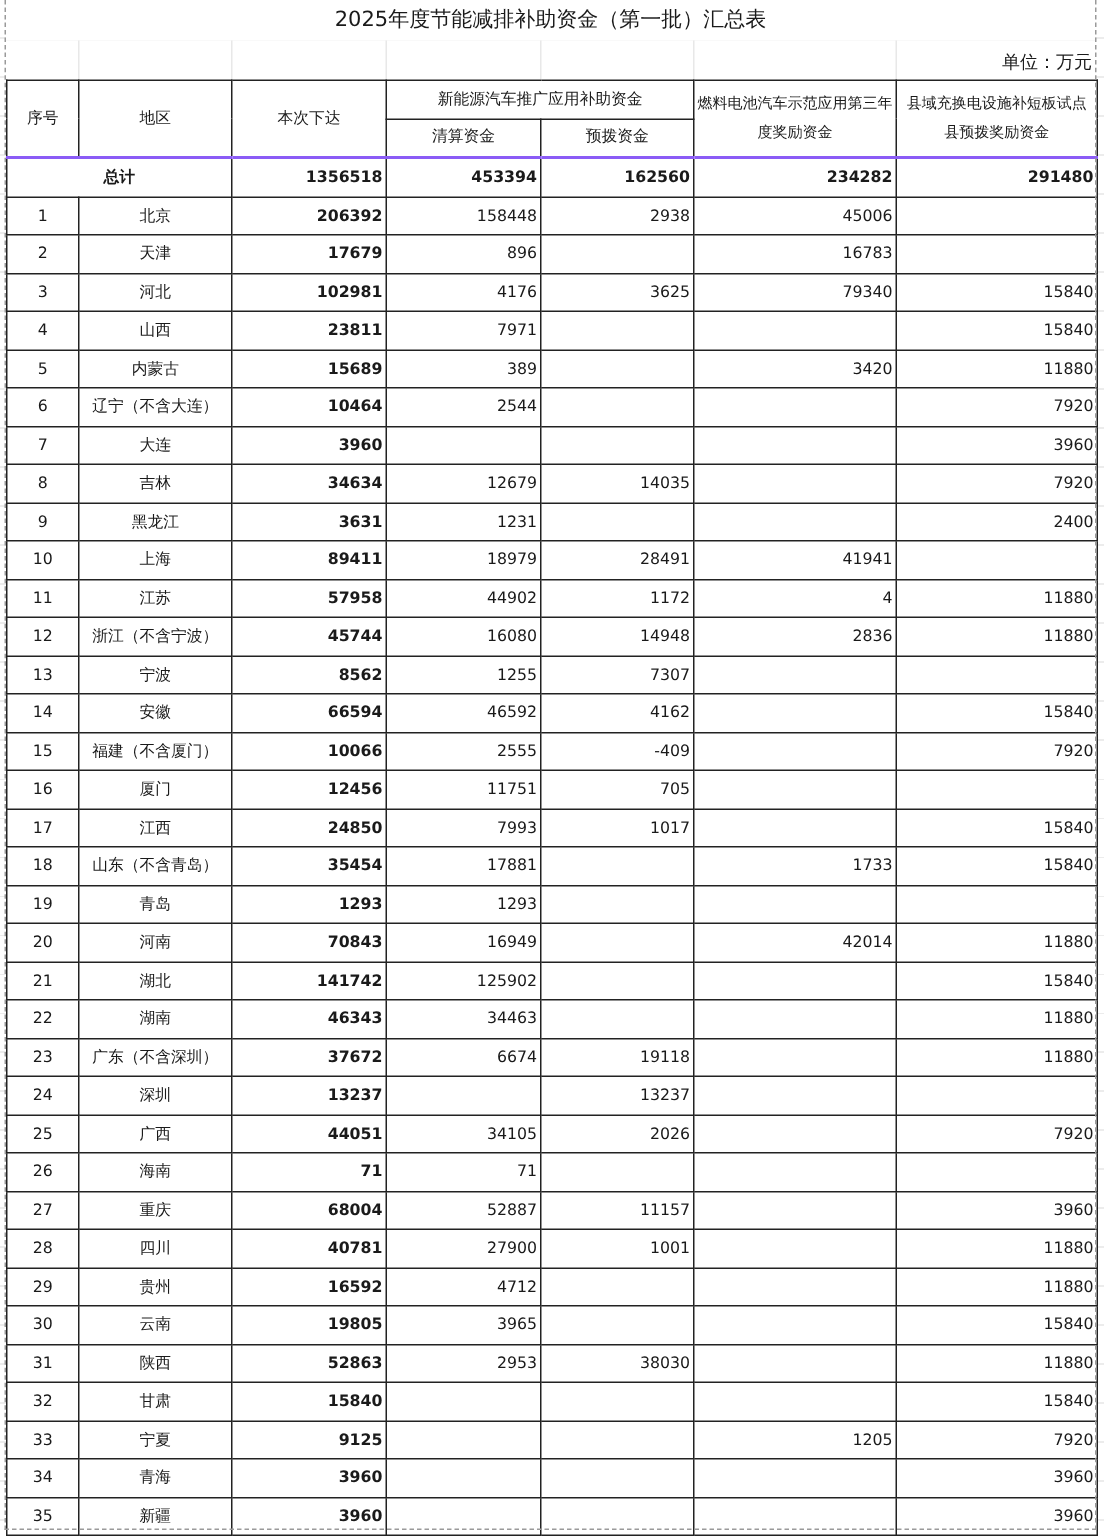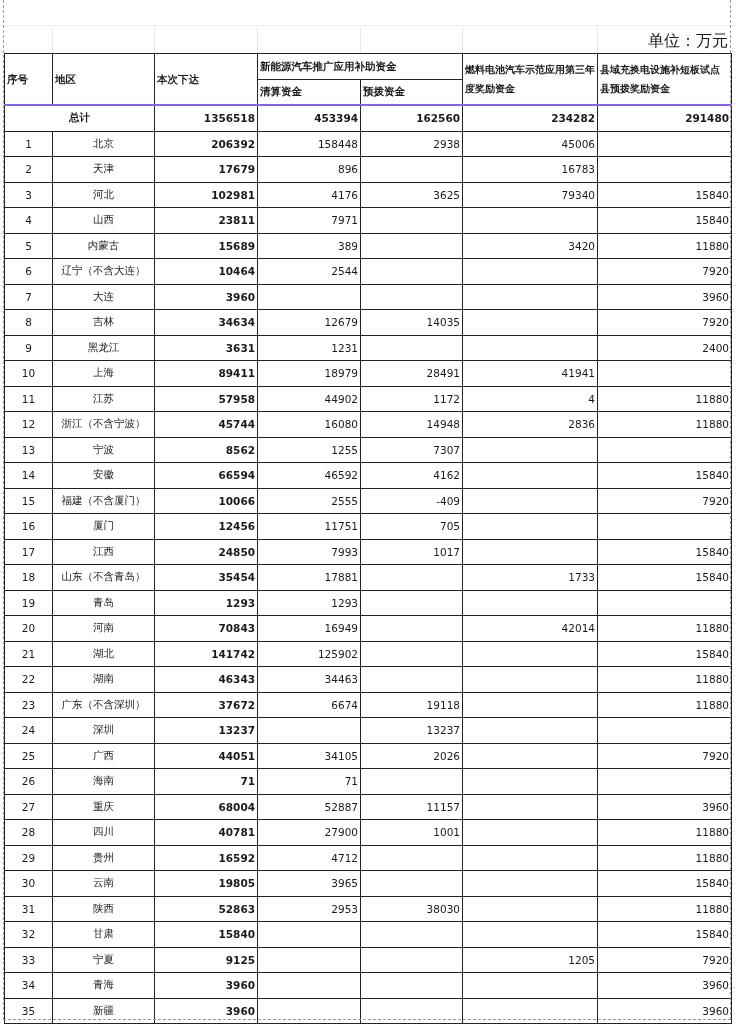--- a/index.html
+++ b/index.html
@@ -73,42 +73,42 @@
       top: 0;
       height: 26px;
       border-left: 1px solid #e8e8e8;
     }
     .unit-label {
       position: absolute;
       right: 2px;
       top: 0;
       height: 26px;
       line-height: 28px;
-      font-size: 16px;
+      font-size: 12px;
     }
     table.summary {
       position: absolute;
       left: 4px;
       top: 53px;
       width: 727px;
       border-collapse: collapse;
       table-layout: fixed;
       background: #fff;
     }
     table.summary th, table.summary td {
       border: 1px solid #222;
       font-size: 10.5px;
       padding: 0 2px;
       height: 24.5px;
       overflow: hidden;
       white-space: nowrap;
     }
     table.summary th {
-      font-weight: bold;
-      text-align: left;
+      font-weight: normal;
+      text-align: center;
       line-height: 17px;
     }
     table.summary th.wrap {
       white-space: normal;
       line-height: 19px;
       font-size: 10px;
     }
     table.summary tr.data-row td {
       border-top: 1px solid #8a8a8a;
     }
@@ -121,20 +121,21 @@
     col.c-total { width: 103px; }
     col.c-clear { width: 103px; }
     col.c-pre { width: 102px; }
     col.c-fuel { width: 135px; }
     col.c-county { width: 134px; }
   </style>
 </head>
 <body>
 
 <div class="sheet">
+  <div class="title">2025年度节能减排补助资金（第一批）汇总表</div>
 
   <div class="unit-row">
     <span class="grid-line" style="left:48px"></span>
     <span class="grid-line" style="left:150px"></span>
     <span class="grid-line" style="left:253px"></span>
     <span class="grid-line" style="left:356px"></span>
     <span class="grid-line" style="left:458px"></span>
     <span class="grid-line" style="left:593px"></span>
     <span class="unit-label">单位：万元</span>
   </div>

